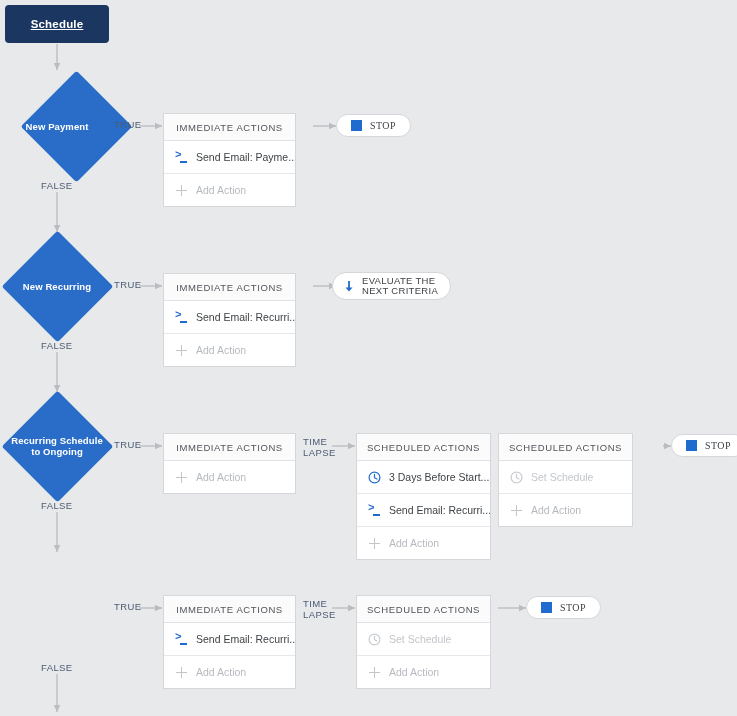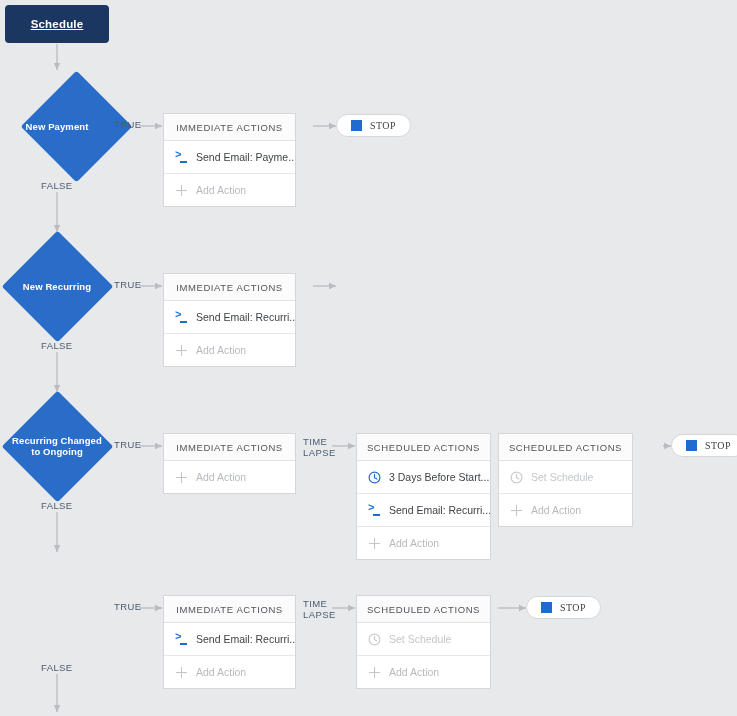--- a/index.html
+++ b/index.html
@@ -311,24 +311,34 @@
       <span>Send Email: Recurri...</span>
     </div>
     <div class="panel-row add divider">
       <span class="row-icon">
           <span class="plus-icon"></span>
         </span>
       <span>Add Action</span>
     </div>
   </div>
 
+  <div class="abs pill pill-eval" style="left:332px; top:272px;">
+    <span class="down-arrow-icon">
+      <svg width="12" height="13" viewBox="0 0 12 13">
+        <path d="M6 1 L6 9" stroke="#1f6bd0" stroke-width="1.8" fill="none"></path>
+        <path d="M2.5 7.6 L6 11.6 L9.5 7.6 z" fill="#1f6bd0"></path>
+      </svg>
+    </span>
+    <span class="eval-text">EVALUATE THE
+NEXT CRITERIA</span>
+  </div>
 
   <div class="abs diamond-wrap" style="left:1px; top:390px;">
     <div class="diamond-shape"></div>
-    <div class="diamond-label">Recurring Changed to Ongoing</div>
+    <div class="diamond-label">Recurring Schedule to Ongoing</div>
   </div>
   <div class="abs edge-label" style="left:114px; top:440px;">TRUE</div>
   <div class="abs edge-label" style="left:41px; top:501px;">FALSE</div>
 
   <div class="abs panel" style="left:163px; top:433px; width:133px;">
     <div class="panel-header">IMMEDIATE ACTIONS</div>
     <div class="panel-row add">
       <span class="row-icon">
           <span class="plus-icon"></span>
         </span>

